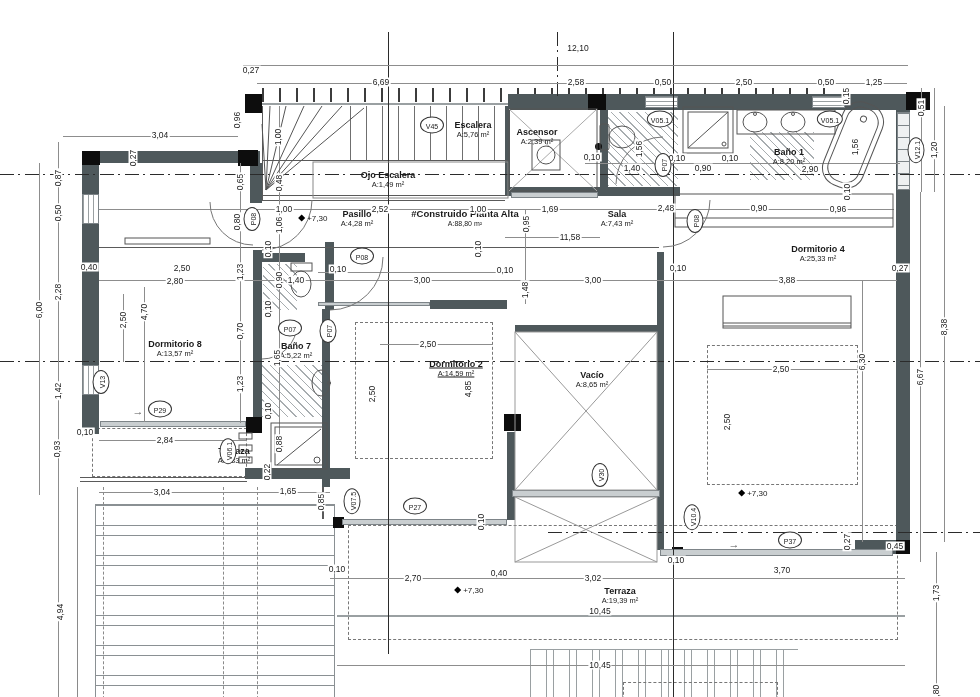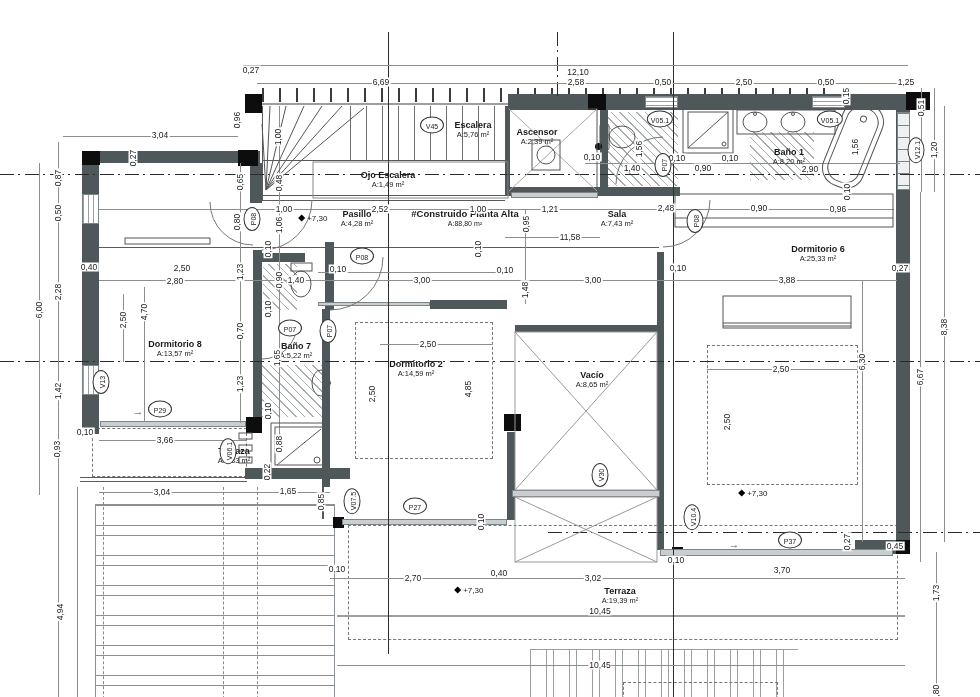--- a/index.html
+++ b/index.html
@@ -220,41 +220,41 @@
       <g stroke="#999">
         <rect x="515" y="300" width="142" height="158"></rect>
         <path d="M515,300 L657,458 M657,300 L515,458"></path>
         <rect x="515" y="465" width="142" height="65"></rect>
         <path d="M515,465 L657,530 M657,465 L515,530"></path>
       </g>
     </g>
   </svg>
 
 <div class="dim" style="left: 251px; top: 38px;">0,27</div>
-    <div class="dim" style="left: 578px; top: 40px;">12,10</div>
+    <div class="dim" style="left: 578px; top: 16px;">12,10</div>
     <div class="dim" style="left: 381px; top: 50px;">6,69</div>
     <div class="dim" style="left: 576px; top: 50px;">2,58</div>
     <div class="dim" style="left: 663px; top: 50px;">0,50</div>
     <div class="dim" style="left: 744px; top: 50px;">2,50</div>
     <div class="dim" style="left: 826px; top: 50px;">0,50</div>
-    <div class="dim" style="left: 906px; top: 50px;">1,25</div>
+    <div class="dim" style="left: 874px; top: 50px;">1,25</div>
     <div class="dim" style="left: 160px; top: 103px;">3,04</div>
     <div class="dim r" style="left: 237px; top: 88px;">0,96</div>
     <div class="dim r" style="left: 133px; top: 126px;">0,27</div>
     <div class="dim r" style="left: 58px; top: 146px;">0,87</div>
     <div class="dim r" style="left: 278px; top: 105px;">1,00</div>
     <div class="dim r" style="left: 279px; top: 151px;">0,48</div>
     <div class="dim r" style="left: 240px; top: 150px;">0,65</div>
     <div class="dim r" style="left: 58px; top: 181px;">0,50</div>
     <div class="dim r" style="left: 237px; top: 190px;">0,80</div>
     <div class="dim" style="left: 284px; top: 177px;">1,00</div>
     <div class="dim r" style="left: 279px; top: 193px;">1,06</div>
     <div class="dim" style="left: 380px; top: 177px;">2,52</div>
     <div class="dim" style="left: 478px; top: 177px;">1,00</div>
-    <div class="dim" style="left: 550px; top: 177px;">1,21</div>
+    <div class="dim" style="left: 550px; top: 177px;">1,69</div>
     <div class="dim" style="left: 666px; top: 176px;">2,48</div>
     <div class="dim" style="left: 759px; top: 176px;">0,90</div>
     <div class="dim" style="left: 838px; top: 177px;">0,96</div>
     <div class="dim r" style="left: 526px; top: 192px;">0,95</div>
     <div class="dim" style="left: 570px; top: 205px;">11,58</div>
     <div class="dim r" style="left: 846px; top: 64px;">0,15</div>
     <div class="dim r" style="left: 921px; top: 76px;">0,51</div>
     <div class="dim r" style="left: 934px; top: 118px;">1,20</div>
     <div class="dim r" style="left: 639px; top: 117px;">1,56</div>
     <div class="dim r" style="left: 855px; top: 115px;">1,56</div>
@@ -289,21 +289,21 @@
     <div class="dim r" style="left: 240px; top: 299px;">0,70</div>
     <div class="dim r" style="left: 240px; top: 352px;">1,23</div>
     <div class="dim r" style="left: 277px; top: 326px;">1,65</div>
     <div class="dim r" style="left: 268px; top: 379px;">0,10</div>
     <div class="dim" style="left: 428px; top: 312px;">2,50</div>
     <div class="dim r" style="left: 372px; top: 362px;">2,50</div>
     <div class="dim r" style="left: 468px; top: 357px;">4,85</div>
     <div class="dim r" style="left: 58px; top: 359px;">1,42</div>
     <div class="dim r" style="left: 57px; top: 417px;">0,93</div>
     <div class="dim" style="left: 85px; top: 400px;">0,10</div>
-    <div class="dim" style="left: 165px; top: 408px;">3,66</div>
+    <div class="dim" style="left: 165px; top: 408px;">2,84</div>
     <div class="dim r" style="left: 279px; top: 412px;">0,88</div>
     <div class="dim r" style="left: 267px; top: 440px;">0,22</div>
     <div class="dim" style="left: 781px; top: 337px;">2,50</div>
     <div class="dim r" style="left: 727px; top: 390px;">2,50</div>
     <div class="dim r" style="left: 862px; top: 330px;">6,30</div>
     <div class="dim r" style="left: 920px; top: 345px;">6,67</div>
     <div class="dim r" style="left: 944px; top: 295px;">8,38</div>
     <div class="dim" style="left: 162px; top: 460px;">3,04</div>
     <div class="dim" style="left: 288px; top: 459px;">1,65</div>
     <div class="dim r" style="left: 321px; top: 470px;">0,85</div>
@@ -361,32 +361,32 @@
     </div>
     <div class="room big" style="left: 465px; top: 186px;">
       <div class="nm">#Construido Planta Alta</div>
       <div class="ar">A:88,80 m²</div>
     </div>
     <div class="room" style="left: 617px; top: 186px;">
       <div class="nm">Sala</div>
       <div class="ar">A:7,43 m²</div>
     </div>
     <div class="room" style="left: 818px; top: 221px;">
-      <div class="nm">Dormitorio 6</div>
+      <div class="nm">Dormitorio 4</div>
       <div class="ar">A:25,33 m²</div>
     </div>
     <div class="room" style="left: 175px; top: 316px;">
       <div class="nm">Dormitorio 8</div>
       <div class="ar">A:13,57 m²</div>
     </div>
     <div class="room" style="left: 296px; top: 318px;">
       <div class="nm">Baño 7</div>
       <div class="ar">A:5,22 m²</div>
     </div>
-    <div class="room" style="left: 416px; top: 336px;">
+    <div class="room" style="left: 456px; top: 336px; text-decoration: underline;">
       <div class="nm">Dormitorio 2</div>
       <div class="ar">A:14,59 m²</div>
     </div>
     <div class="room" style="left: 592px; top: 347px;">
       <div class="nm">Vacío</div>
       <div class="ar">A:8,65 m²</div>
     </div>
     <div class="room" style="left: 234px; top: 423px;">
       <div class="nm">Terraza</div>
       <div class="ar">A:2,83 m²</div>

